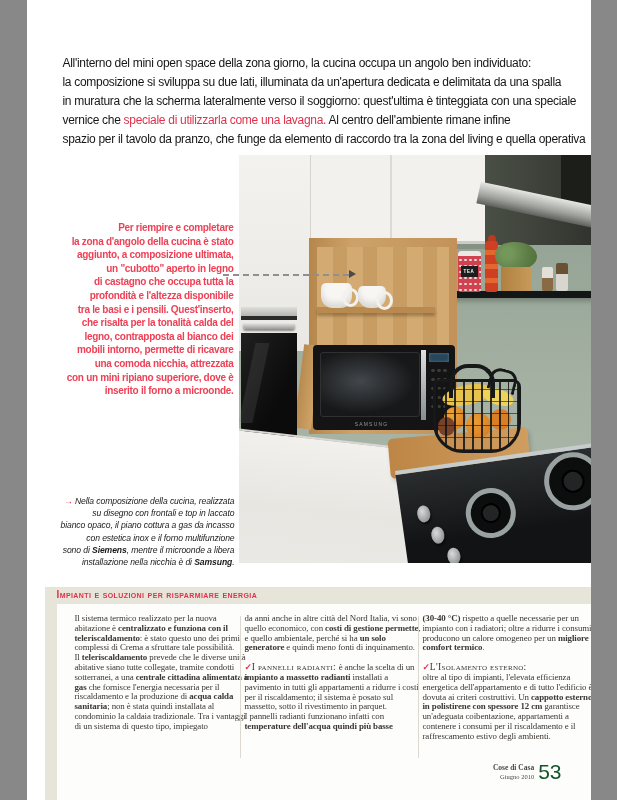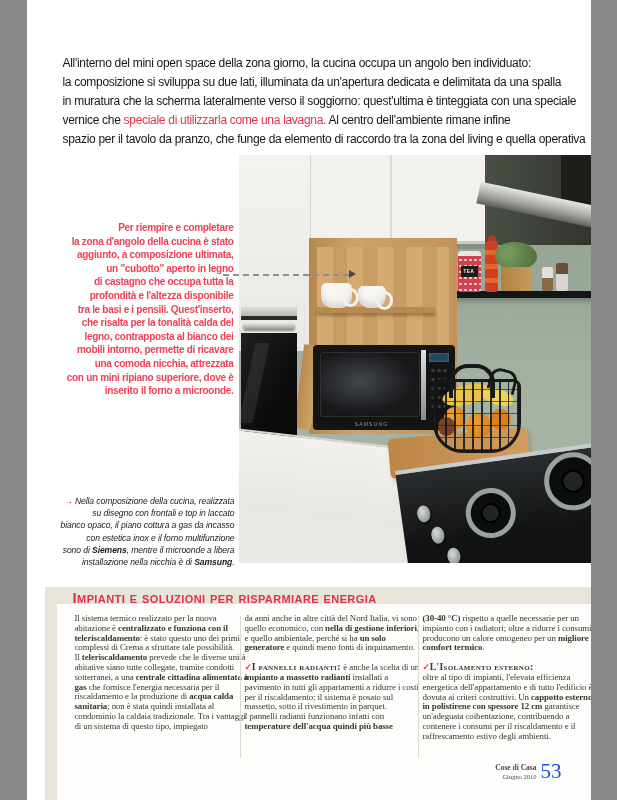--- a/index.html
+++ b/index.html
@@ -13,21 +13,21 @@
     font-family:"Liberation Sans",sans-serif;color:#1c1c1c;
   }
   
   .intro{
     position:absolute;left:36px;top:54px;
     font-size:12px;line-height:19px;letter-spacing:-0.3px;color:#161616;
     white-space:pre;
   }
   .b{font-weight:700;}
   .red{color:var(--accent);}
-  .sc{font-variant:small-caps;font-weight:700;letter-spacing:.3px;font-size:1.08em;margin-top:48px;}
+  .sc{font-variant:small-caps;font-weight:400;letter-spacing:.3px;font-size:1.08em;margin-top:48px;}
   
   .sidebar-note{
     position:absolute;left:8px;top:221px;width:199px;
     text-align:right;white-space:pre;
     font-size:10px;font-weight:700;line-height:13.6px;letter-spacing:-0.3px;
     color:var(--accent-soft);
   }
   
   .caption{
     position:absolute;left:8px;top:495px;width:200px;
@@ -114,35 +114,35 @@
   .hob-b3{left:216px;top:-14px;width:40px;height:40px;}
   .burner-cap{left:50%;top:50%;width:40%;height:40%;transform:translate(-50%,-50%);
     background:#222526;border:2px solid #000;border-radius:50%;}
   .hob-knob{width:13px;height:17px;border-radius:50%;
     background:radial-gradient(ellipse at 40% 35%,#d9dbdb,#777b7b);box-shadow:1px 2px 2px rgba(0,0,0,.6);}
   .hob-k1{left:16px;top:34px;} .hob-k2{left:27px;top:57px;} .hob-k3{left:40px;top:80px;}
   
   .energy-panel{position:absolute;left:18px;top:587px;width:594px;height:213px;background:var(--beige);}
   .energy-white{position:absolute;left:12px;top:17px;width:570px;height:196px;background:#fdfdfb;}
   .energy-title{
-    position:absolute;left:28px;top:2px;
-    font-variant:small-caps;font-weight:700;font-size:15px;letter-spacing:.4px;color:var(--accent);
+    position:absolute;left:12px;top:2px;
+    font-variant:small-caps;font-weight:700;font-size:10px;letter-spacing:.4px;color:var(--accent);
   }
   .col{position:absolute;top:27px;width:176px;
     font-family:"Liberation Serif",serif;font-size:8.9px;line-height:9.8px;letter-spacing:-0.1px;color:#3b3733;}
   .col p{margin:0 0 9px;white-space:pre-line;}
   .col-1{left:30px;} .col-2{left:200px;} .col-3{left:378px;}
   .col-rule{position:absolute;top:29px;width:1px;height:142px;background:#ddd9d0;}
   .rule-1{left:195px;} .rule-2{left:373px;}
   
   .footer{position:absolute;right:29px;top:763px;display:flex;align-items:flex-end;gap:4px;}
   .footer-meta{text-align:right;font-family:"Liberation Serif",serif;color:#4a4a4a;line-height:1.25;}
   .footer-mag{font-size:7.5px;font-weight:700;}
   .footer-issue{font-size:6.5px;}
-  .footer-page{font-size:21px;line-height:.85;color:#1d4ed8;font-family:Liberation Serif, serif;}
+  .footer-page{font-size:21px;line-height:.85;color:#14532d;font-family:Liberation Sans, sans-serif;}
 </style>
 </head>
 <body>
 
 <div class="page">
 
   <div class="intro"><span>All'interno del mini open space della zona giorno, la cucina occupa un angolo ben individuato:
 la composizione si sviluppa su due lati, illuminata da un'apertura dedicata e delimitata da una spalla
 in muratura che la scherma lateralmente verso il soggiorno: quest'ultima è tinteggiata con una speciale
 vernice che </span><span class="red">speciale di utilizzarla come una lavagna.</span><span> Al centro dell'ambiente rimane infine
@@ -257,28 +257,28 @@
 installazione nella nicchia è di </span><span class="b">Samsung</span><span>.</span></div>
 
   <div class="energy-panel">
     <div class="energy-white"></div>
     <div class="energy-title">Impianti e soluzioni per risparmiare energia</div>
     <div class="col col-1">
       <p><span>Il sistema termico realizzato per la nuova abitazione è </span><span class="b">centralizzato e funziona con il teleriscaldamento</span><span>: è stato questo uno dei primi complessi di Crema a sfruttare tale possibilità.
 Il </span><span class="b">teleriscaldamento</span><span> prevede che le diverse unità abitative siano tutte collegate, tramite condotti sotterranei, a una </span><span class="b">centrale cittadina alimentata a gas</span><span> che fornisce l'energia necessaria per il riscaldamento e la produzione di </span><span class="b">acqua calda sanitaria</span><span>; non è stata quindi installata al condominio la caldaia tradizionale. Tra i vantaggi di un sistema di questo tipo, impiegato</span></p>
     </div>
     <div class="col col-2">
-      <p><span>da anni anche in altre città del Nord Italia, vi sono quello economico, con </span><span class="b">nella di gestione inferiori</span><span>, e quello ambientale, perché si ha </span><span class="b">un solo generatore</span><span> e quindi meno fonti di inquinamento.</span></p>
+      <p><span>da anni anche in altre città del Nord Italia, vi sono quello economico, con </span><span class="b">costi di gestione permette</span><span>, e quello ambientale, perché si ha </span><span class="b">un solo generatore</span><span> e quindi meno fonti di inquinamento.</span></p>
       <p><span class="b red">✓</span><span class="sc">I pannelli radianti: </span><span>è anche la scelta di un </span><span class="b">impianto a massetto radianti</span><span> installati a pavimento in tutti gli appartamenti a ridurre i costi per il riscaldamento; il sistema è posato sul massetto, sotto il rivestimento in parquet.
 I pannelli radianti funzionano infatti con </span><span class="b">temperature dell'acqua quindi più basse</span></p>
     </div>
     <div class="col col-3">
       <p><span class="b">(30-40 °C)</span><span> rispetto a quelle necessarie per un impianto con i radiatori; oltre a ridurre i consumi, producono un calore omogeneo per un </span><span class="b">migliore comfort termico</span><span>.</span></p>
       <p><span class="b red">✓</span><span class="sc">L'Isolamento esterno:</span><span>
-oltre al tipo di impianti, l'elevata efficienza energetica dell'appartamento e di tutto l'edificio è dovuta ai criteri costruttivi. Un </span><span class="b">cappotto esterno in polistirene con spessore 12 cm</span><span> garantisce un'adeguata coibentazione, contribuendo a contenere i consumi per il riscaldamento e il raffrescamento estivo degli ambienti.</span></p>
+oltre al tipo di impianti, l'elevata efficienza energetica dell'appartamento e di tutto l'edificio è dovuta ai criteri costruttivi. Un </span><span class="b">cappotto esterno in polistirene con spessore 12 cm</span><span> garantisce un'adeguata coibentazione, appartamenti a contenere i consumi per il riscaldamento e il raffrescamento estivo degli ambienti.</span></p>
     </div>
     <div class="col-rule rule-1"></div>
     <div class="col-rule rule-2"></div>
   </div>
 
   <div class="footer">
     <div class="footer-meta">
       <div class="footer-mag">Cose di Casa</div>
       <div class="footer-issue">Giugno 2010</div>
     </div>

